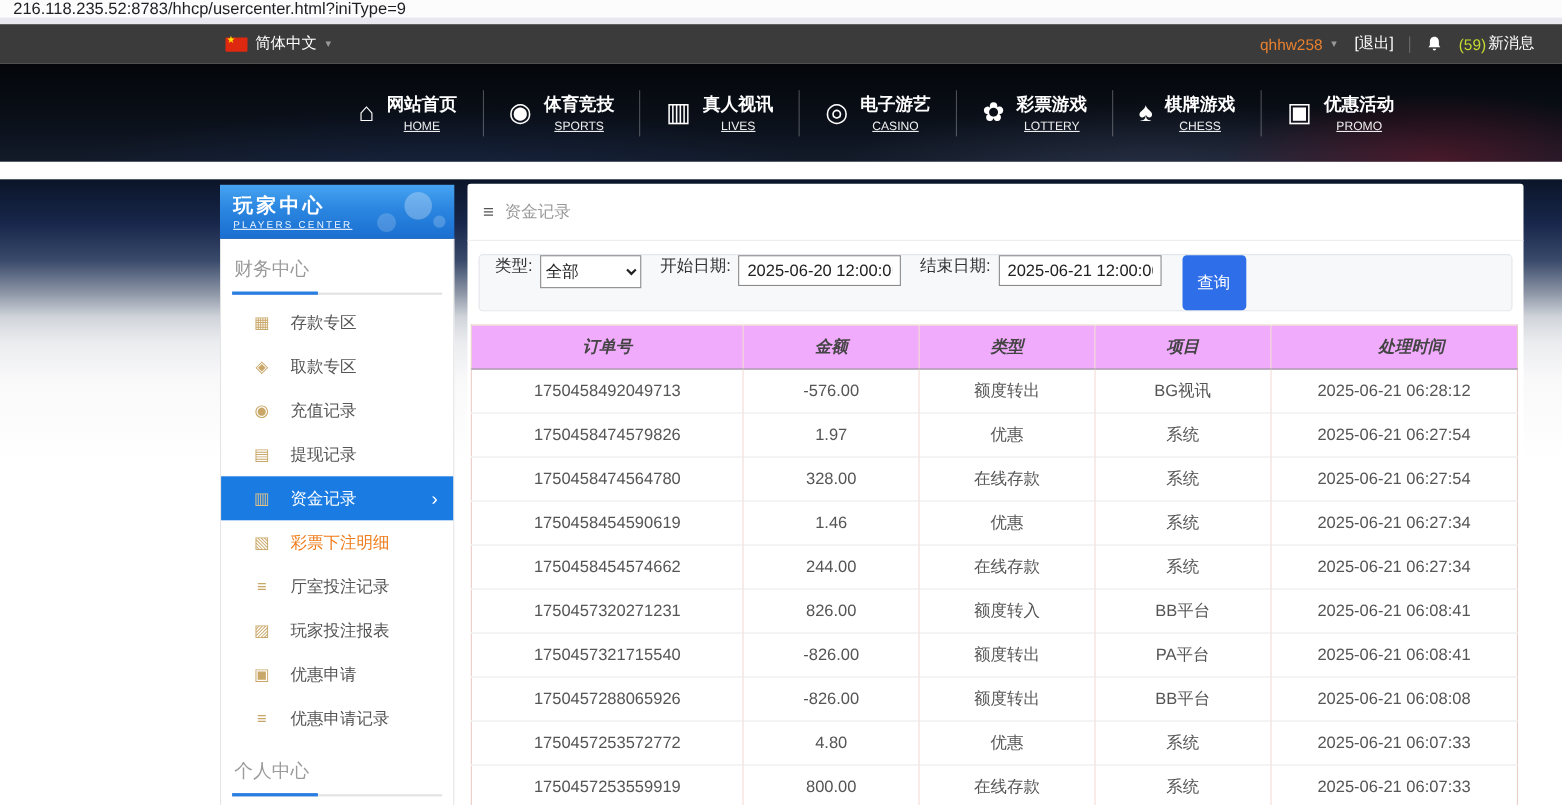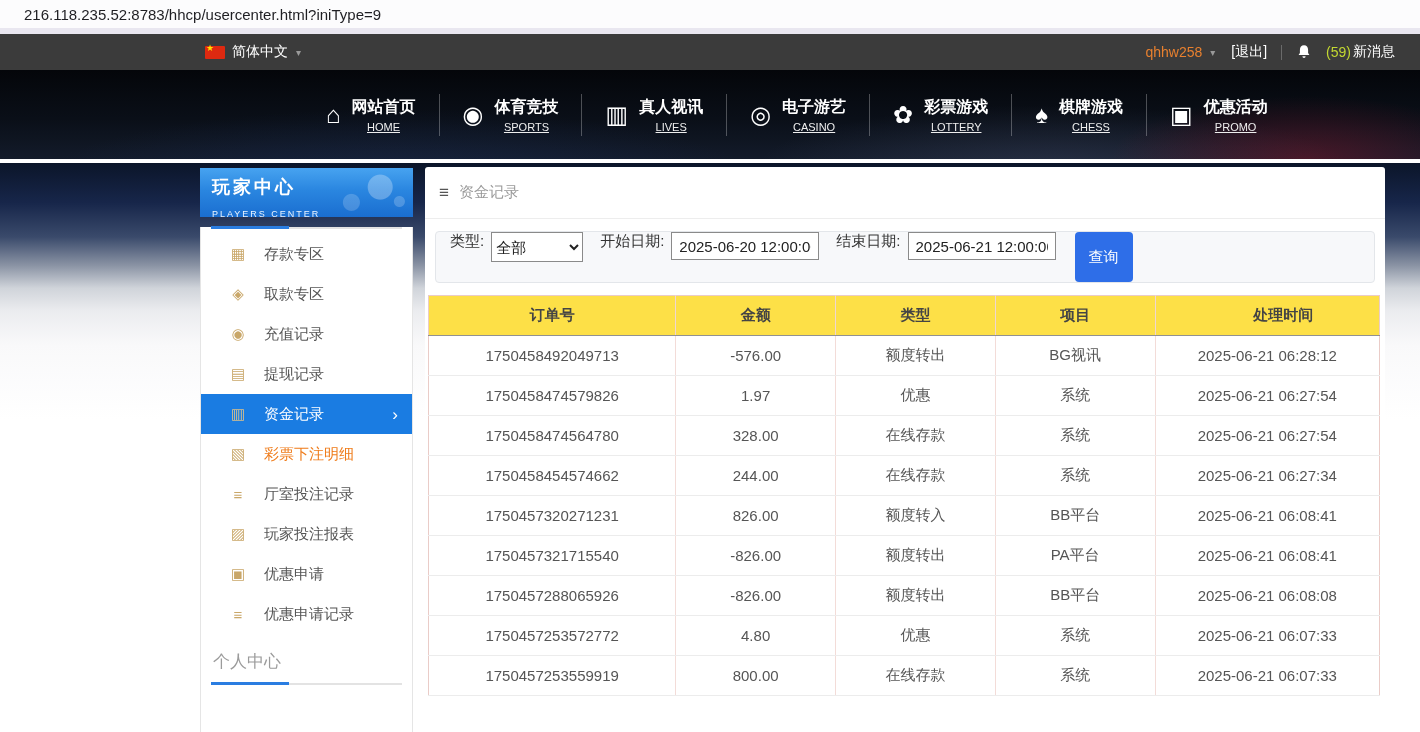--- a/index.html
+++ b/index.html
@@ -1,21 +1,21 @@
 <!DOCTYPE html>
 <html><head>
 <meta charset="utf-8">
 <style>
   * { margin:0; padding:0; box-sizing:border-box; }
   html,body { width:1420px; height:732px; overflow:hidden; background:#fff;
     font-family:"Liberation Sans","DejaVu Sans",sans-serif; }
 
   
-  .url-bar { height:28px; background:#fcfcfd; display:flex; align-items:center;
-    padding-left:24px; font-size:15px; color:#1f1f23; }
+  .url-bar { height:16px; background:#fcfcfd; display:flex; align-items:center;
+    padding-left:12px; font-size:15px; color:#1f1f23; }
   .chrome-strip { height:6px; background:#e9e7f0; }
 
   
   .lang-bar { height:36px; background:#3b3b3b; display:flex; align-items:center;
     justify-content:space-between; padding:0 25px 0 205px; color:#fff; font-size:14px; }
   .lang-left, .user-right { display:flex; align-items:center; }
   .flag { width:20px; height:13px; background:#de2910; border-radius:1px; position:relative; margin-right:7px; }
   .flag .star { position:absolute; left:1px; top:-3px; color:#ffde00; font-size:9px; }
   .caret { color:#999; font-size:10px; margin-left:8px; }
   .username { color:#e8802f; }
@@ -48,21 +48,21 @@
   .sidebar { position:absolute; left:200px; top:168px; width:213px; }
   .side-header { height:49px; padding:7px 12px 17px;
     background:linear-gradient(180deg,#47a3f0 0%,#2a86e0 45%,#1a6ed0 100%);
     position:relative; overflow:hidden; }
   .side-deco { position:absolute; right:4px; top:2px; width:80px; height:45px;
     background:
       radial-gradient(circle 13px at 64% 38%, rgba(255,255,255,.28) 12px, transparent 13px),
       radial-gradient(circle 9px at 28% 72%, rgba(255,255,255,.18) 8px, transparent 9px),
       radial-gradient(circle 6px at 88% 70%, rgba(255,255,255,.2) 5px, transparent 6px); }
   .side-title { color:#fff; font-size:18px; font-weight:bold; letter-spacing:3px; }
-  .side-sub { color:#eaf4ff; font-size:9px; letter-spacing:2px; margin-top:10px;text-decoration:underline; }
+  .side-sub { color:#eaf4ff; font-size:9px; letter-spacing:2px; margin-top:0;text-decoration:underline; }
   .side-menu { background:#fff; border:1px solid #e5e5e5; border-top:none; padding-bottom:20px; min-height:520px; }
   .sec-head { color:#9b9b9b; font-size:17px; padding:16px 0 0 12px; }
   .sec-line { margin:10px 10px 5px; height:2px; background:#e3e3e3; position:relative; }
   .sec-line::before { content:""; position:absolute; left:0; top:-1px; width:78px; height:3px; background:#2a7de1; }
   .side-item { height:40px; display:flex; align-items:center; cursor:pointer; position:relative; }
   .side-item .ico { width:20px; margin-left:27px; color:#c9a769; font-size:15px; text-align:center; }
   .side-item .lbl { margin-left:16px; font-size:15px; color:#555; }
   .side-item.active { background:#1a7ce2; }
   .side-item.active .ico { color:#dcc18b; }
   .side-item.active .lbl { color:#fff; }
@@ -84,22 +84,22 @@
     font-family:"Liberation Sans","DejaVu Sans",sans-serif; }
   .date-input { width:148px; height:28px; border:1px solid #8a8a8a; font-size:15px;
     padding:0 7px; color:#222; margin-right:17px; background:#fff;
     font-family:"Liberation Sans","DejaVu Sans",sans-serif; }
   .btn-search { background:#2e6ee8; color:#fff; border:none; border-radius:4px;
     font-size:15px; padding:7px 14px; cursor:pointer; margin-left:2px;
     font-family:Liberation Sans, sans-serif; }
 
   table.tbl { margin:12px 5px 0 3px; width:calc(100% - 8px); border-collapse:collapse;
     table-layout:fixed; border:1px solid #eaccc8; }
-  .tbl th { background:#fde047; height:40px; font-size:15px; color:#444; font-weight:bold;
-    border-right:1px solid #f0d6d2; border-bottom:1px solid #919191; text-align:center; }
+  .tbl th { background:#f0abfc; height:40px; font-size:15px; color:#444; font-weight:bold;
+    border-right:1px solid #f0d6d2; border-bottom:1px solid #919191; text-align:center;font-style:italic; }
   .tbl th:last-child { border-right:none;padding-left:32px; }
   .tbl td { height:40px; background:#fff; text-align:center; font-size:15px; color:#555;
     border-right:1px solid #f3dcd8; border-bottom:1px solid #ececec; }
   .tbl td:last-child { border-right:none; }
 </style>
 </head>
 <body>
 
 <div class="url-bar">
   <span>216.118.235.52:8783/hhcp/usercenter.html?iniType=9</span>
@@ -192,20 +192,21 @@
 
 <div class="page-bg"></div>
 
 <div class="sidebar">
   <div class="side-header">
     <span class="side-deco"></span>
     <div class="side-title">玩家中心</div>
     <div class="side-sub">PLAYERS CENTER</div>
   </div>
   <div class="side-menu">
+    <div class="sec-head">财务中心</div>
     <div class="sec-line"></div>
     <div>
         <div class="side-item">
           <span class="ico">▦</span>
           <span class="lbl">存款专区</span>
         </div>
         <div class="side-item">
           <span class="ico">◈</span>
           <span class="lbl">取款专区</span>
         </div>
@@ -300,20 +301,27 @@
           <td>2025-06-21 06:27:54</td>
         </tr>
         <tr>
           <td>1750458474564780</td>
           <td>328.00</td>
           <td>在线存款</td>
           <td>系统</td>
           <td>2025-06-21 06:27:54</td>
         </tr>
         <tr>
+          <td>1750458454590619</td>
+          <td>1.46</td>
+          <td>优惠</td>
+          <td>系统</td>
+          <td>2025-06-21 06:27:34</td>
+        </tr>
+        <tr>
           <td>1750458454574662</td>
           <td>244.00</td>
           <td>在线存款</td>
           <td>系统</td>
           <td>2025-06-21 06:27:34</td>
         </tr>
         <tr>
           <td>1750457320271231</td>
           <td>826.00</td>
           <td>额度转入</td>

